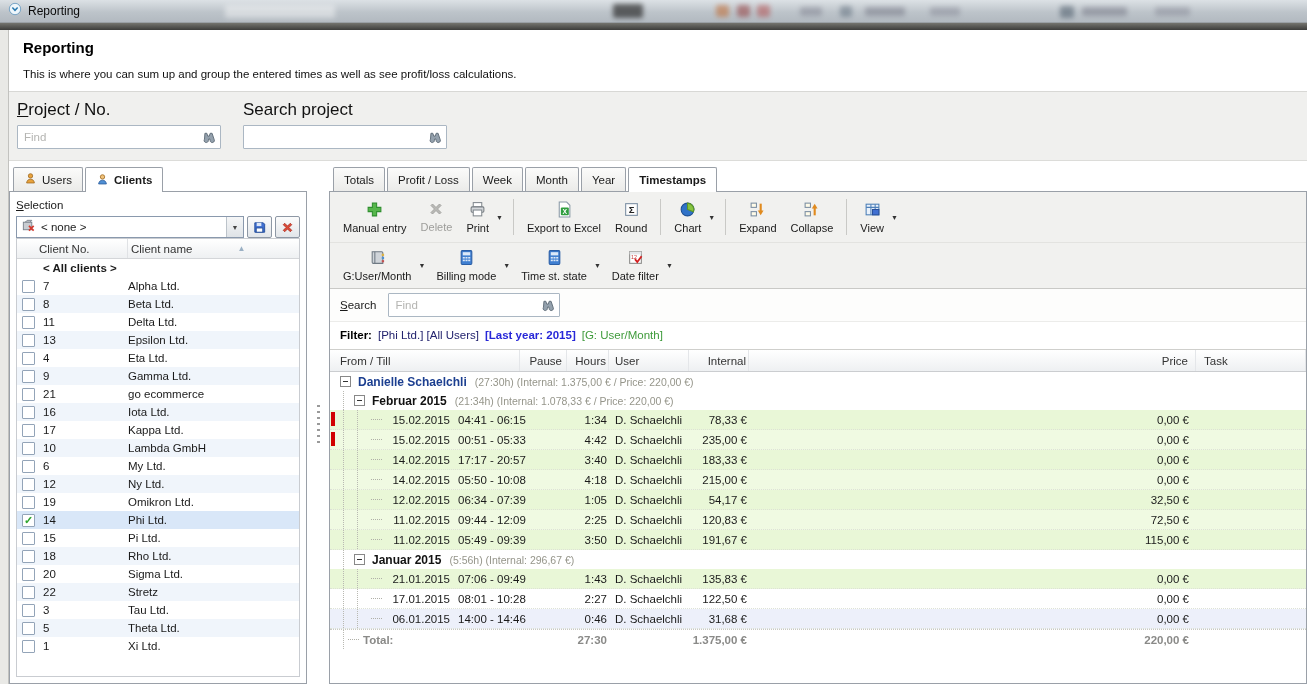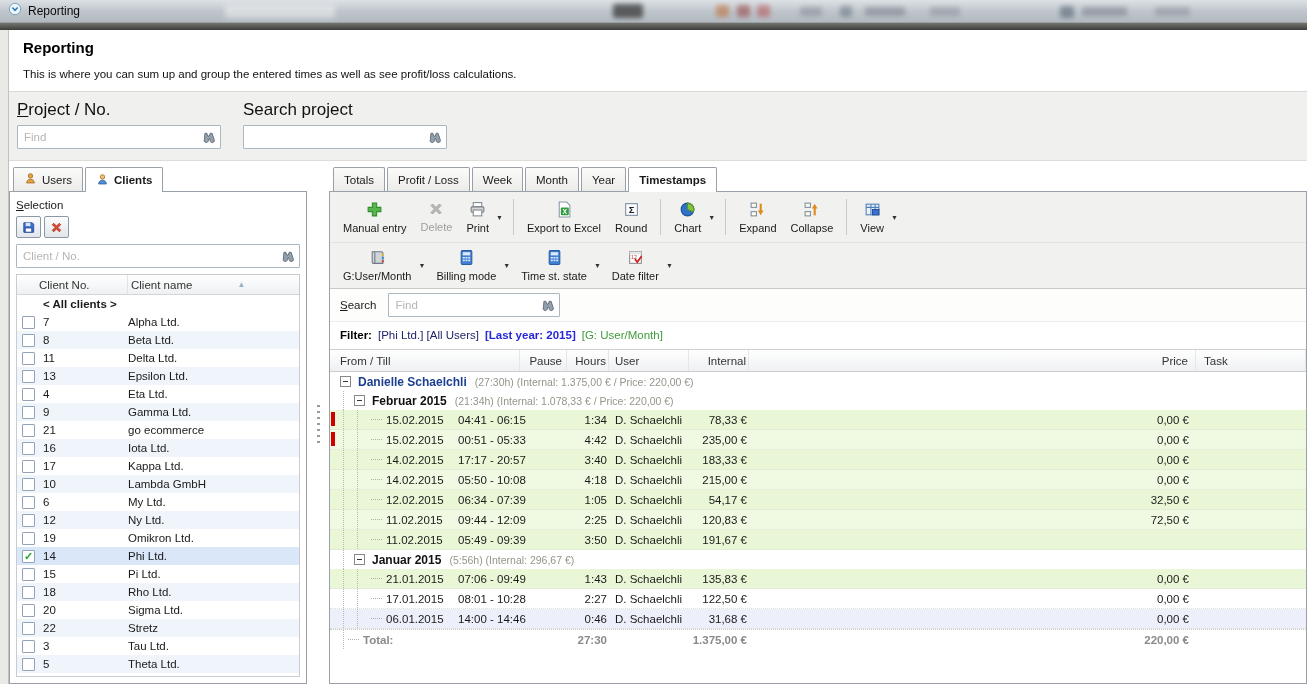--- a/index.html
+++ b/index.html
@@ -80,21 +80,21 @@
   .tb-sep{width:1px;height:36px;background:#c9c9c6;margin:0 6px;flex:none;}
 
   .search-row{display:flex;align-items:center;gap:12px;padding:5px 10px;height:22px;flex:none;border-bottom:1px solid #ececea;background:#fdfdfc;}
   .search-row .search-label{font-size:11.5px;display:block;}
   .search-input{width:170px;}
 
   .filter-row{display:flex;gap:6px;padding:7px 10px 8px;font-size:11.5px;align-items:center;flex:none;background:#fff;white-space:nowrap;}
   .filter-label{font-weight:bold;color:#000;}
 
   
-  .ts-table{flex:1;display:flex;flex-direction:column;min-height:0;border-top:1px solid #cfcfcc;background:#fff;}
+  .ts-table{flex:1;display:flex;flex-direction:column;min-height:0;border-top:1px solid #cfcfcc;background:#fff;text-align:right;}
   .ts-header{display:flex;height:21px;flex:none;background:linear-gradient(#ffffff,#eef0f2);border-bottom:1px solid #cbcdd0;font-size:11.5px;color:#333;align-items:center;}
   .ts-header>div{height:100%;display:flex;align-items:center;border-right:1px solid #e4e6e9;box-sizing:border-box;}
   .c-from{width:190px;flex:none;padding-left:10px;}
   .c-pause{width:47px;flex:none;justify-content:flex-end;padding-right:4px;}
   .c-hours{width:42px;flex:none;justify-content:flex-end;padding-right:2px;}
   .c-user{width:80px;flex:none;padding-left:6px;}
   .c-internal{width:60px;flex:none;justify-content:flex-end;padding-right:2px;}
   .c-price{flex:1;justify-content:flex-end;padding-right:7px;min-width:0;}
   .c-task{width:110px;flex:none;padding-left:8px;}
 
@@ -205,40 +205,41 @@
                   <circle cx="8" cy="4.8" r="2.7" fill="#f0c27a" stroke="#a06a20"></circle>
                   <path d="M3.2 13.5c.5-3.2 2.1-4.6 4.8-4.6s4.3 1.4 4.8 4.6z" fill="#4f8fd4" stroke="#2d5f9e"></path>
                 </svg></span>
             <span>Clients</span>
           </div>
         </div>
         <div class="panel-body">
           <div class="left-inner">
             <span class="sel-label accel">Selection</span>
             <div class="sel-row">
+              <div class="combo">
+                <span><svg width="15" height="15" viewBox="0 0 16 16">
+                      <path d="M4.5 4.5l2-2h5l-2 2z" fill="#dde0e4" stroke="#7a828c"></path>
+                      <rect x="2.5" y="4.5" width="9" height="8" fill="#c9cdd2" stroke="#7a828c"></rect>
+                      <path d="M8.5 8.5l5 5M13.5 8.5l-5 5" stroke="#d23b30" stroke-width="1.8"></path>
+                    </svg></span>
+                <span class="combo-text">&lt; none &gt;</span>
+                <span class="combo-arrow">▼</span>
+              </div>
               <div class="sq-btn">
                   <svg width="15" height="15" viewBox="0 0 16 16">
                     <path d="M3 3h9l1.5 1.5V13H3z" fill="#3f6fd1" stroke="#27509c"></path>
                     <rect x="5" y="3" width="5" height="3.5" fill="#dbe6f8"></rect>
                     <rect x="4.5" y="8.5" width="7" height="4.5" fill="#fff" stroke="#27509c"></rect>
                   </svg>
                 </div>
               <div class="sq-btn">
                   <svg width="15" height="15" viewBox="0 0 16 16">
                     <path d="M3.5 5L5 3.5 8 6.5l3-3L12.5 5l-3 3 3 3-1.5 1.5-3-3-3 3L3.5 11l3-3z" fill="#dd4b39" stroke="#b2382a"></path>
                   </svg>
                 </div>
-            </div>
-            <div class="inputbox client-filter">
-              <input placeholder="Client / No." style="">
-              <span class="bins">
-                  <svg width="15" height="15" viewBox="0 0 16 16">
-                    <path d="M4.2 3.5h2l1 3h1.6l1-3h2l2.1 6.3a2.3 2.3 0 11-4.2 1.2l-.4-1.5h-1l-.4 1.5a2.3 2.3 0 11-4.2-1.2z" fill="#94a1ad" stroke="#5f6c78"></path>
-                  </svg>
-                </span>
             </div>
             <div class="client-table">
               <div class="ct-header">
                 <div class="ct-h1">
                     <span>Client No.</span>
                   </div>
                 <div class="ct-h2">
                   <span>Client name</span>
                   <span class="sort-arrow">▲</span>
                 </div>
@@ -652,20 +653,21 @@
                 <div class="ts-row tree-v1 tree-v2 bg-g1">
                   <div class="row-from">
                     <span class="dash"></span>
                     <span class="date-txt">11.02.2015</span>
                     <span class="time-txt">05:49 - 09:39</span>
                   </div>
                   <div class="c-pause"></div>
                   <div class="c-hours">3:50</div>
                   <div class="c-user">D. Schaelchli</div>
                   <div class="c-internal">191,67 €</div>
+                  <div class="c-price">115,00 €</div>
                   <div class="c-task"></div>
                 </div>
                 <div class="g-row pad-l1 tree-v1">
                   <span class="expander"></span>
                   <span class="g-name g-month-name">Januar 2015</span>
                   <span class="g-details">(5:56h) (Internal: 296,67 €)</span>
                 </div>
                 <div class="ts-row tree-v1 tree-v2 bg-g1">
                   <div class="row-from">
                     <span class="dash"></span>

